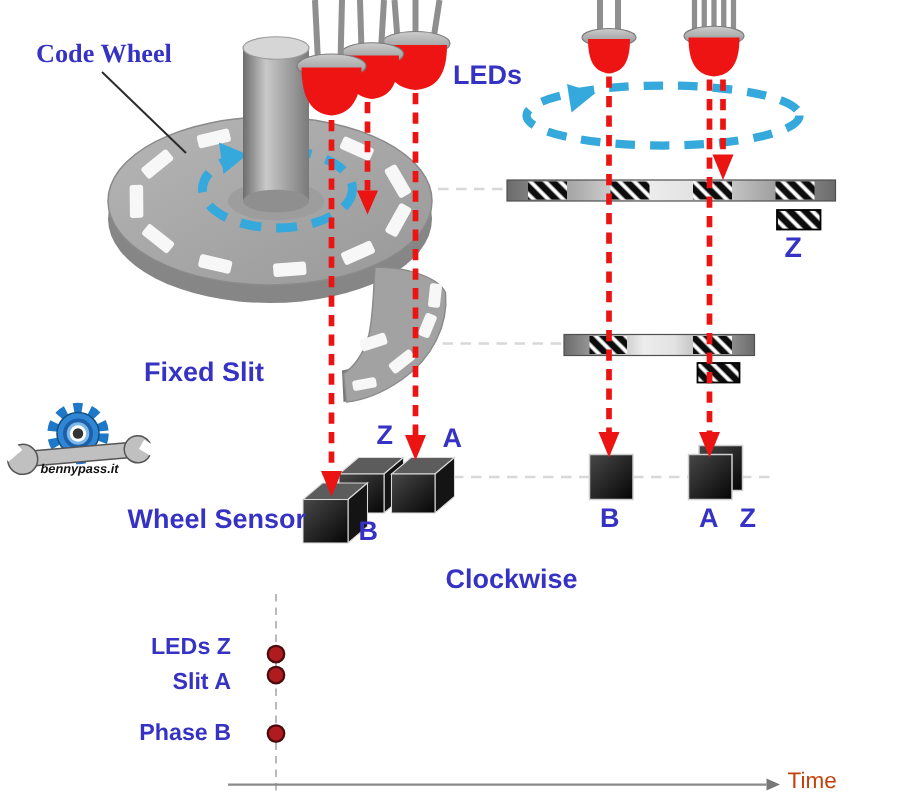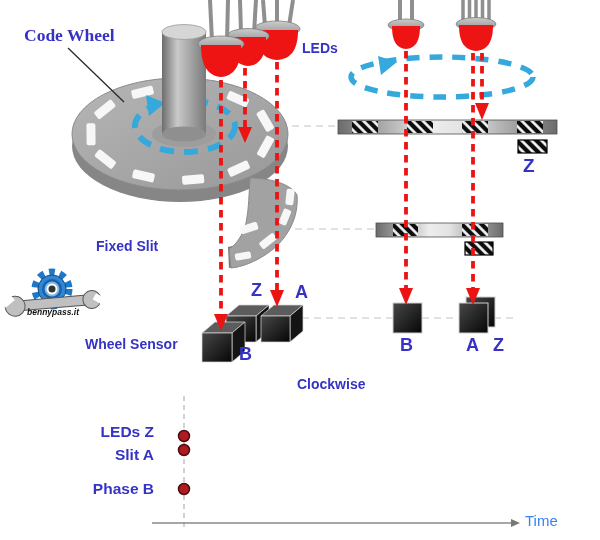--- a/index.html
+++ b/index.html
@@ -1,21 +1,21 @@
 <!DOCTYPE html>
 <html><head>
 <meta charset="utf-8">
 <style>
   html,body{margin:0;padding:0;background:#fff;}
   #stage{position:relative;width:600px;height:540px;background:#ffffff;overflow:hidden;
          font-family:"Liberation Sans","DejaVu Sans",sans-serif;}
   #diagram{position:absolute;left:0;top:0;}
-  .lbl{position:absolute;font-weight:bold;color:#3633c4;font-size:14px;line-height:1;white-space:nowrap;}
+  .lbl{position:absolute;font-weight:bold;color:#3633c4;font-size:18px;line-height:1;white-space:nowrap;}
   .letter{position:absolute;font-weight:bold;color:#3633c4;font-size:18px;line-height:1;}
-  .time{position:absolute;color:#3b82f6;font-size:15px;font-weight:400;line-height:1;}
+  .time{position:absolute;color:#c2410c;font-size:15px;font-weight:400;line-height:1;}
   .phase{position:absolute;left:83px;width:71px;text-align:right;font-weight:bold;color:#3633c4;font-size:15.5px;line-height:1;}
 </style>
 </head>
 <body>
 
 <div id="stage">
 
 <svg id="diagram" width="600" height="540" viewBox="0 0 600 540">
   <defs>
     <linearGradient id="barGrad" x1="0" y1="0" x2="1" y2="0">

